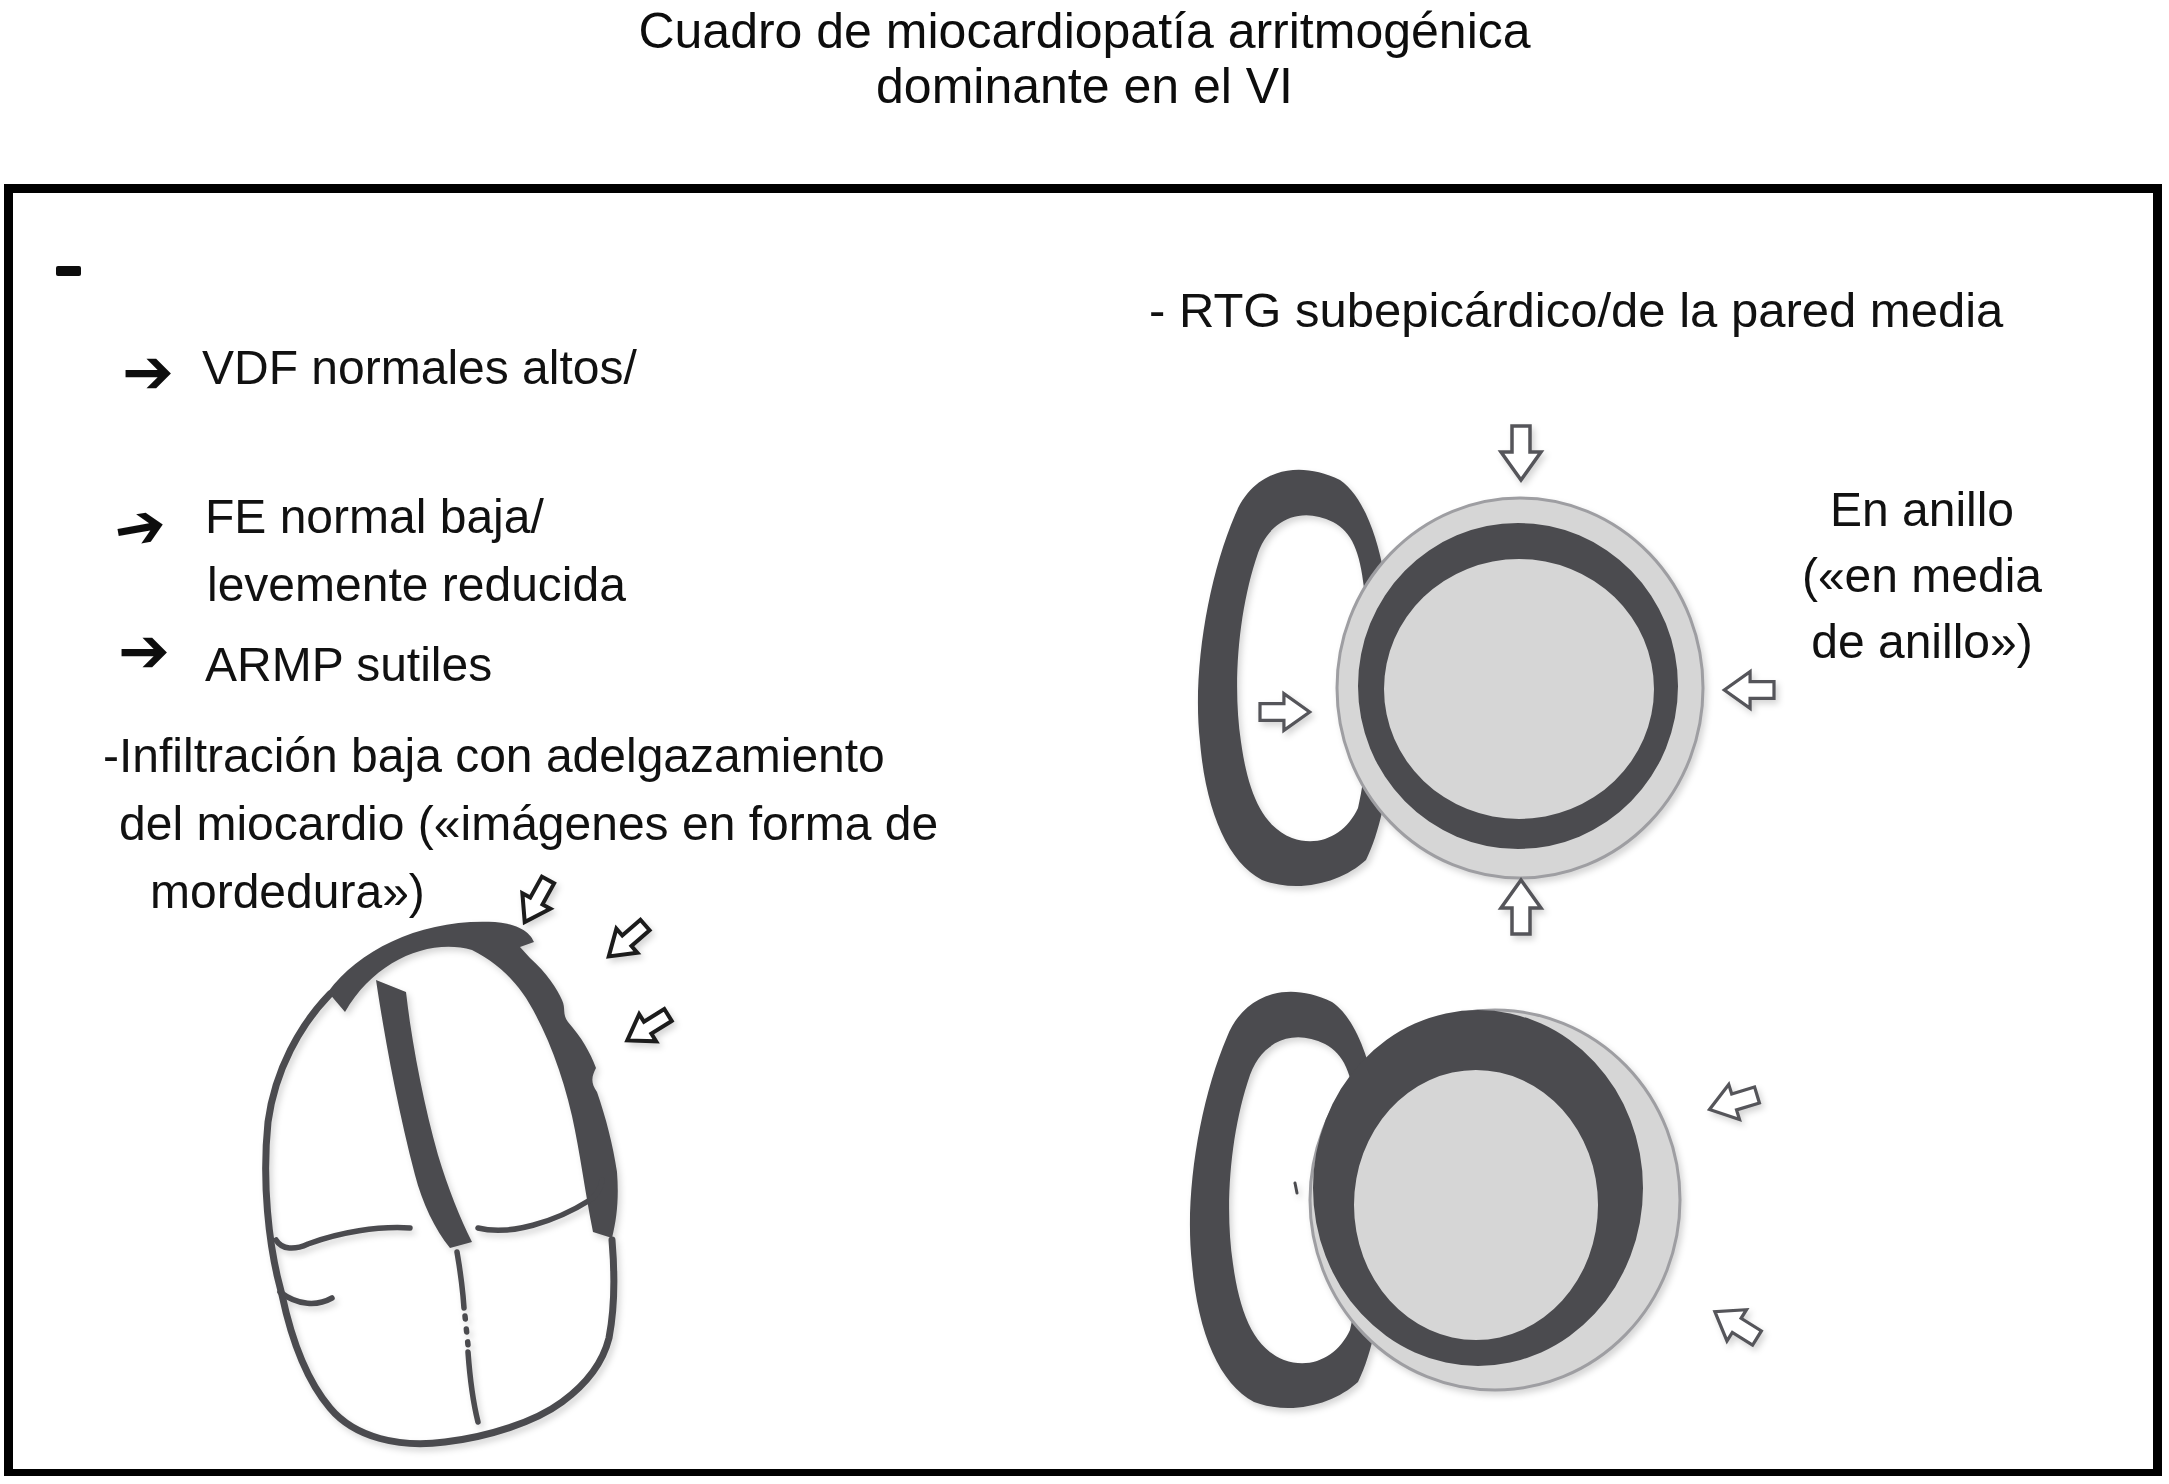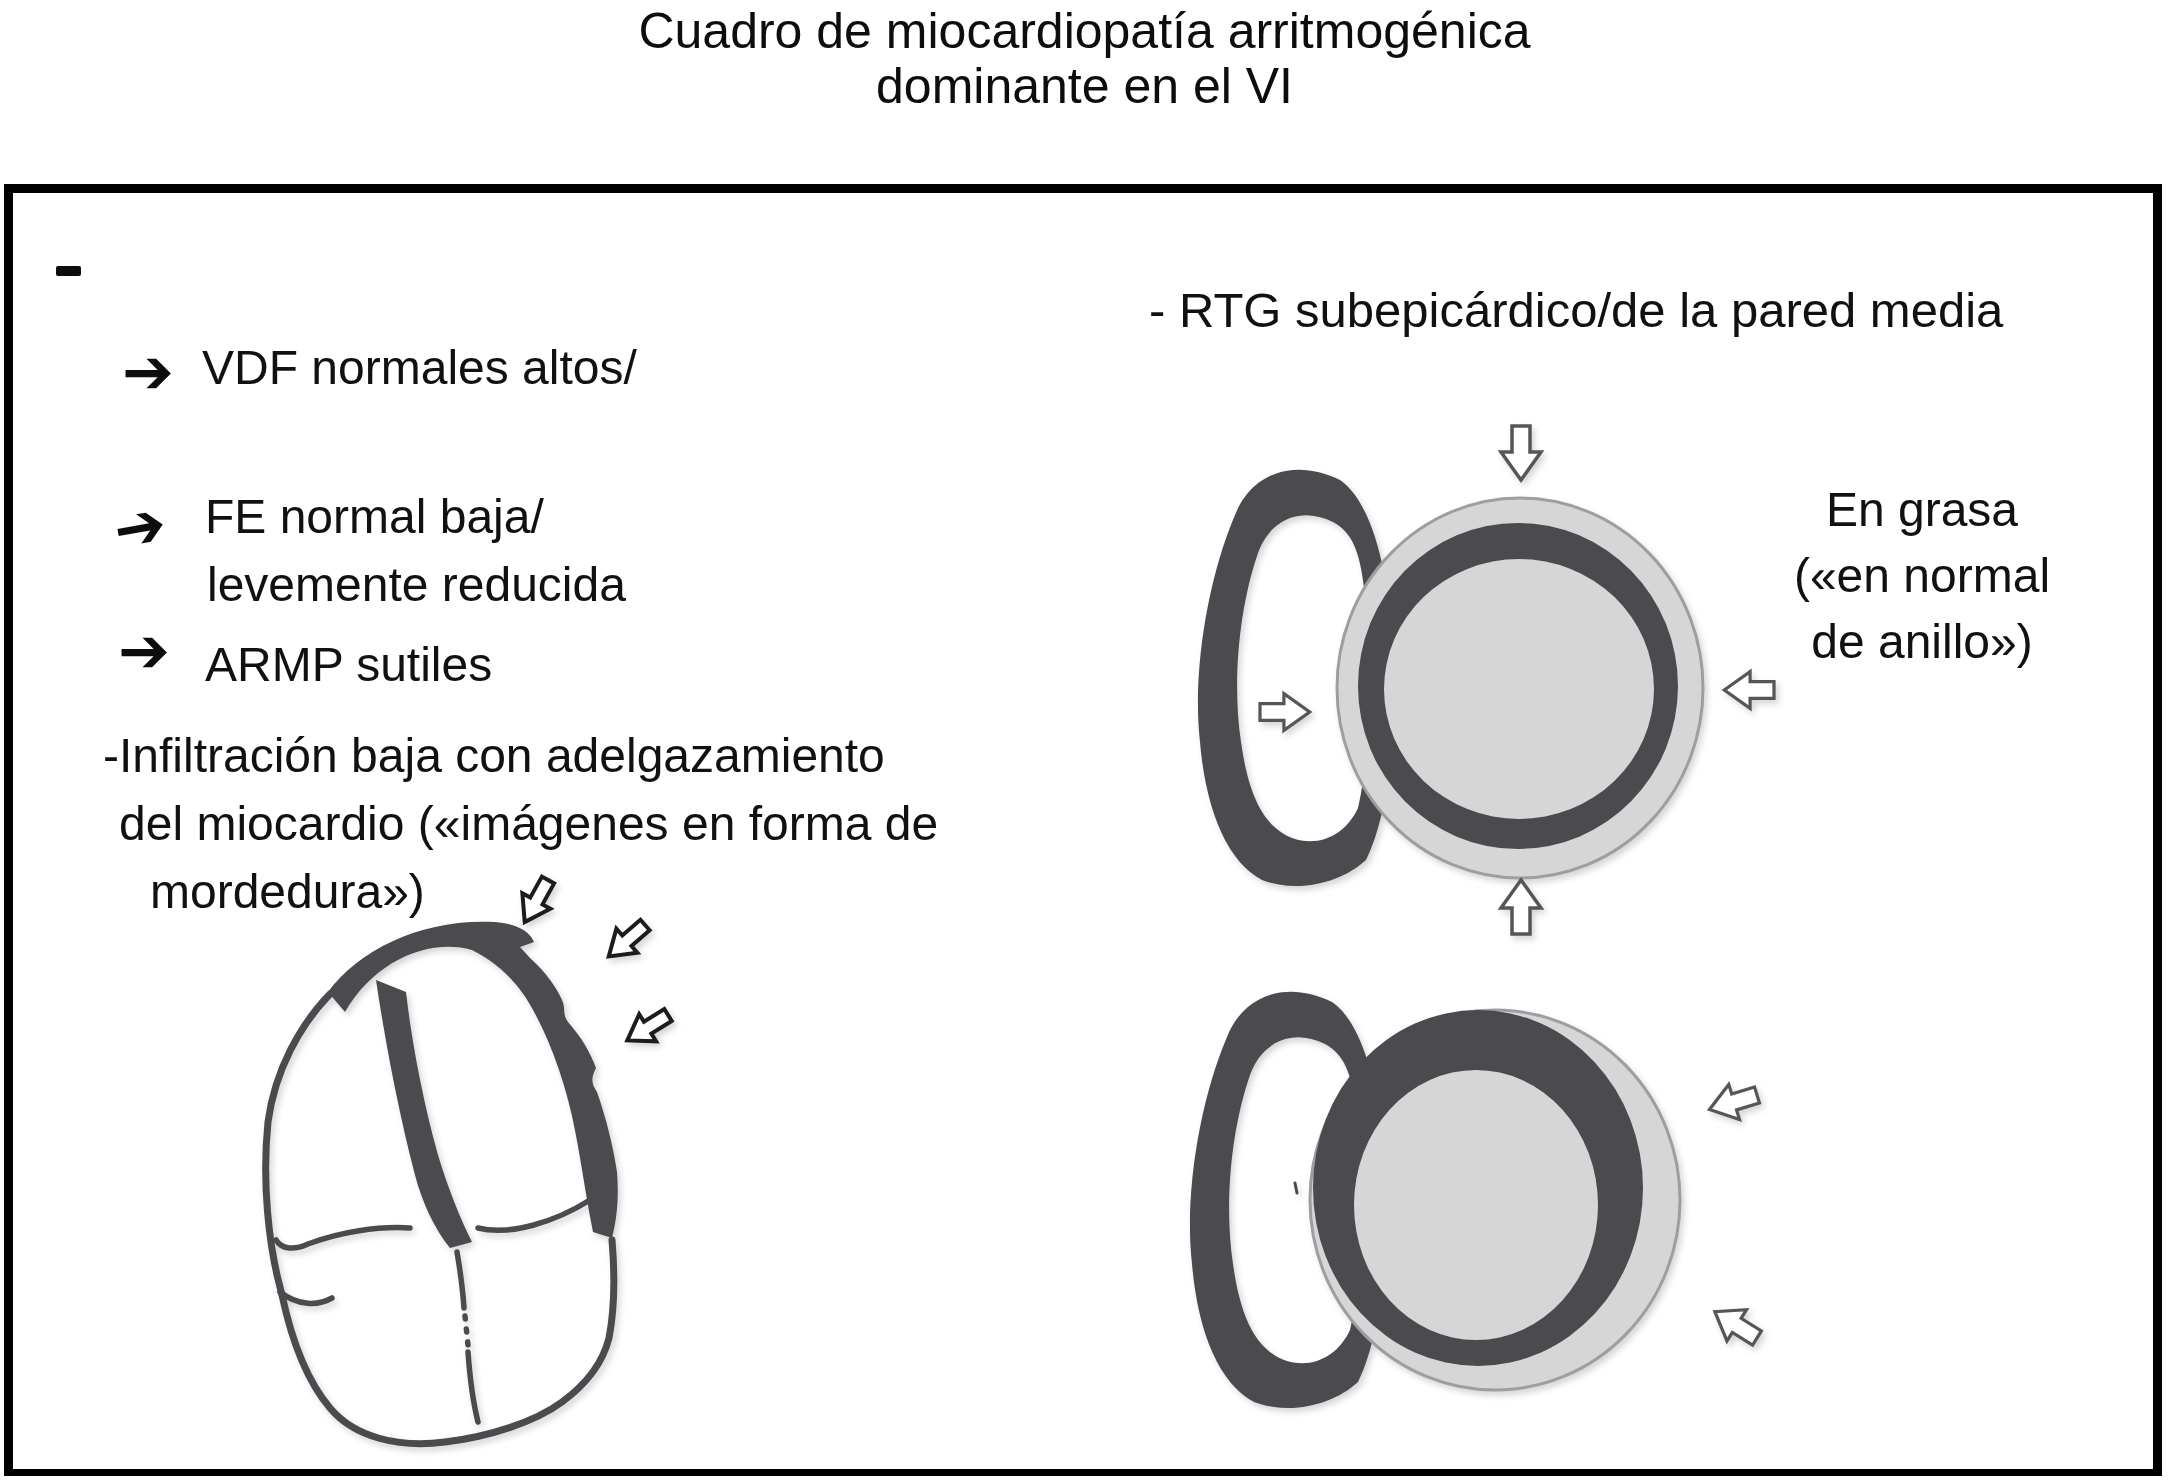--- a/index.html
+++ b/index.html
@@ -59,22 +59,22 @@
   <div class="txt b2l2">levemente reducida</div>
   <div class="txt b3l1">ARMP sutiles</div>
 
   <div class="txt note1">-Infiltración baja con adelgazamiento</div>
   <div class="txt note2">del miocardio («imágenes en forma de</div>
   <div class="txt note3">mordedura»)</div>
 
   <div class="txt heading-right">- RTG subepicárdico/de la pared media</div>
 
   <div class="ring-label">
-    <div>En grasa</div>
-    <div>(«en normal</div>
+    <div>En anillo</div>
+    <div>(«en media</div>
     <div>de anillo»)</div>
   </div>
 
 
   <svg class="diagram heart-svg" width="500" height="625" viewBox="0 0 500 625" xmlns="http://www.w3.org/2000/svg">
 
     <path d="M 120,144 C 90,175 65,220 58,272 C 52,330 58,395 72,445 C 82,492 98,532 120,558
          C 145,588 190,598 235,592 C 278,587 325,572 352,552 C 378,533 393,512 399,488
          C 404,462 405,425 402,390" fill="none" stroke="#4b4b4f" stroke-width="7" stroke-linecap="round"></path>
 

